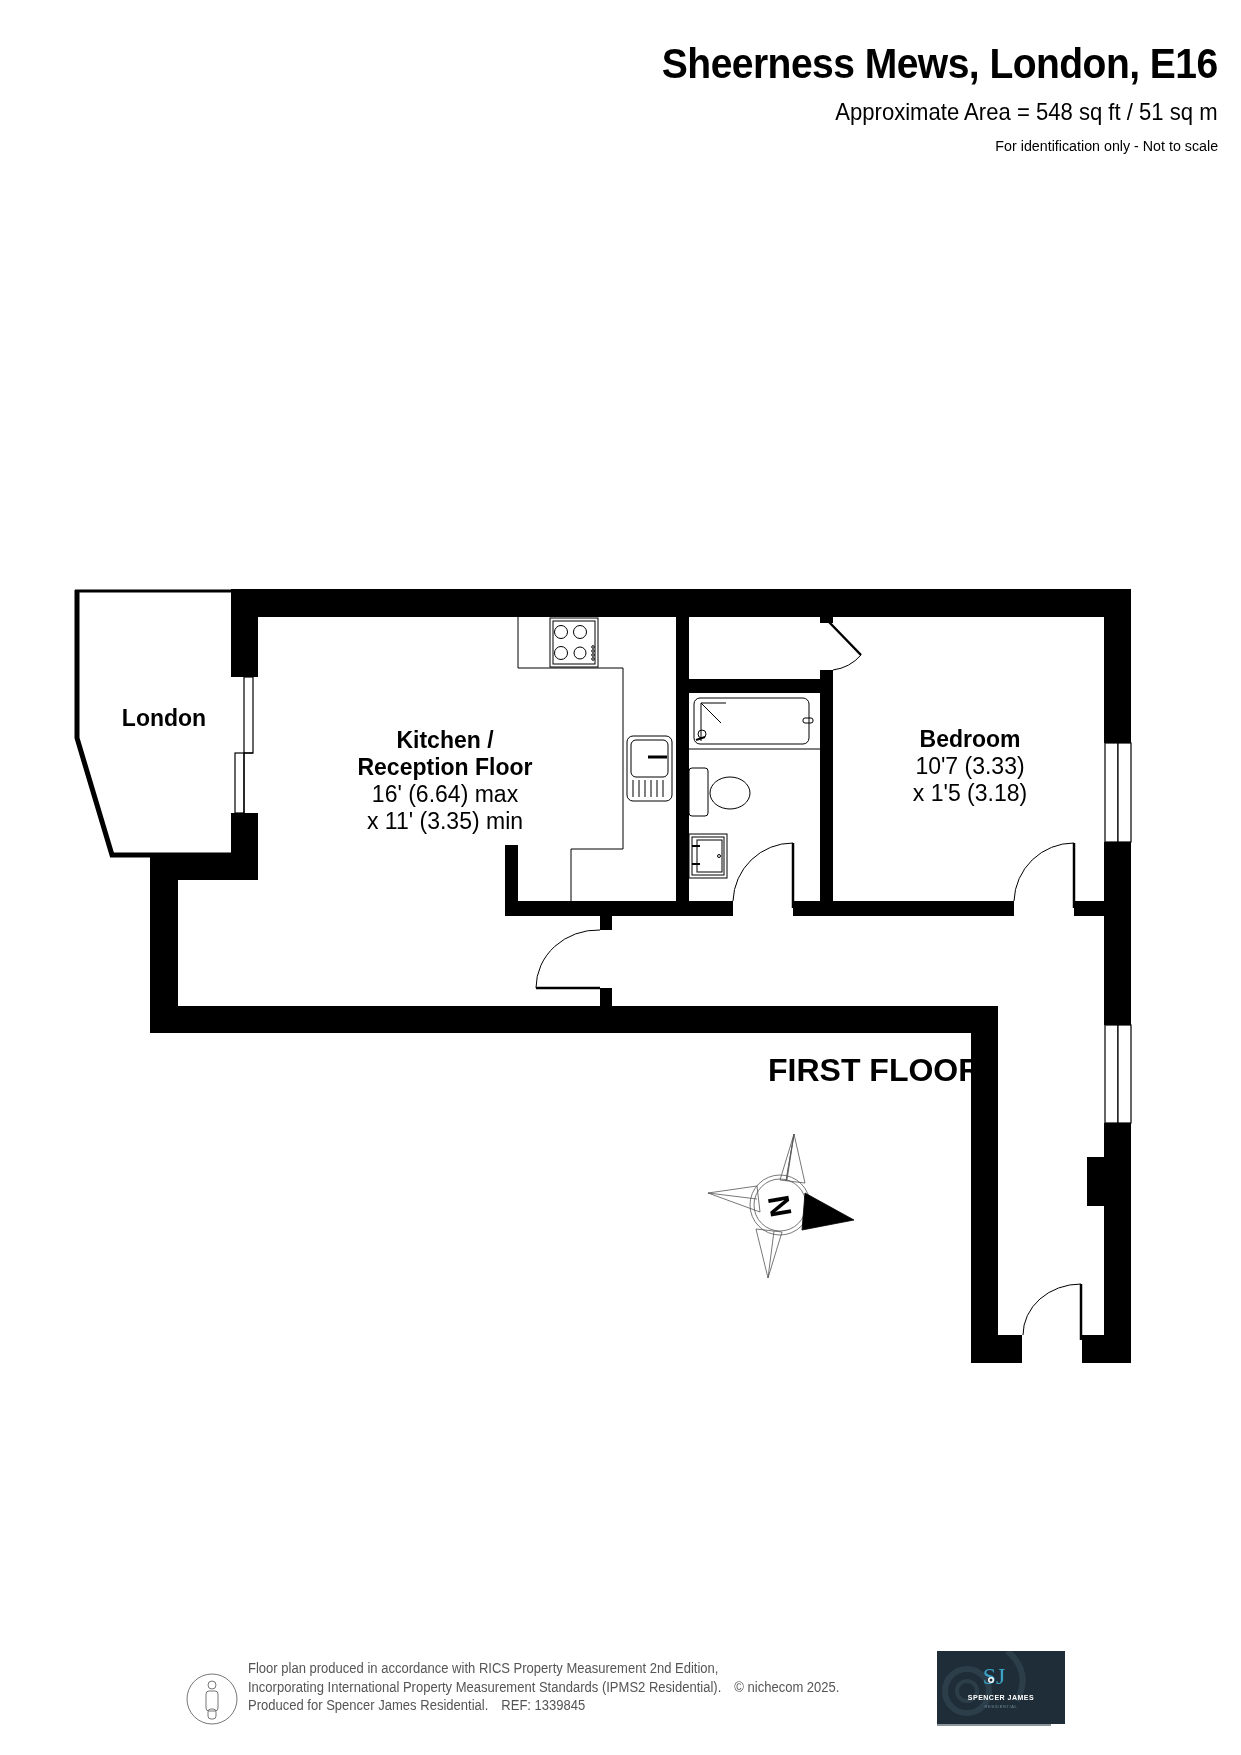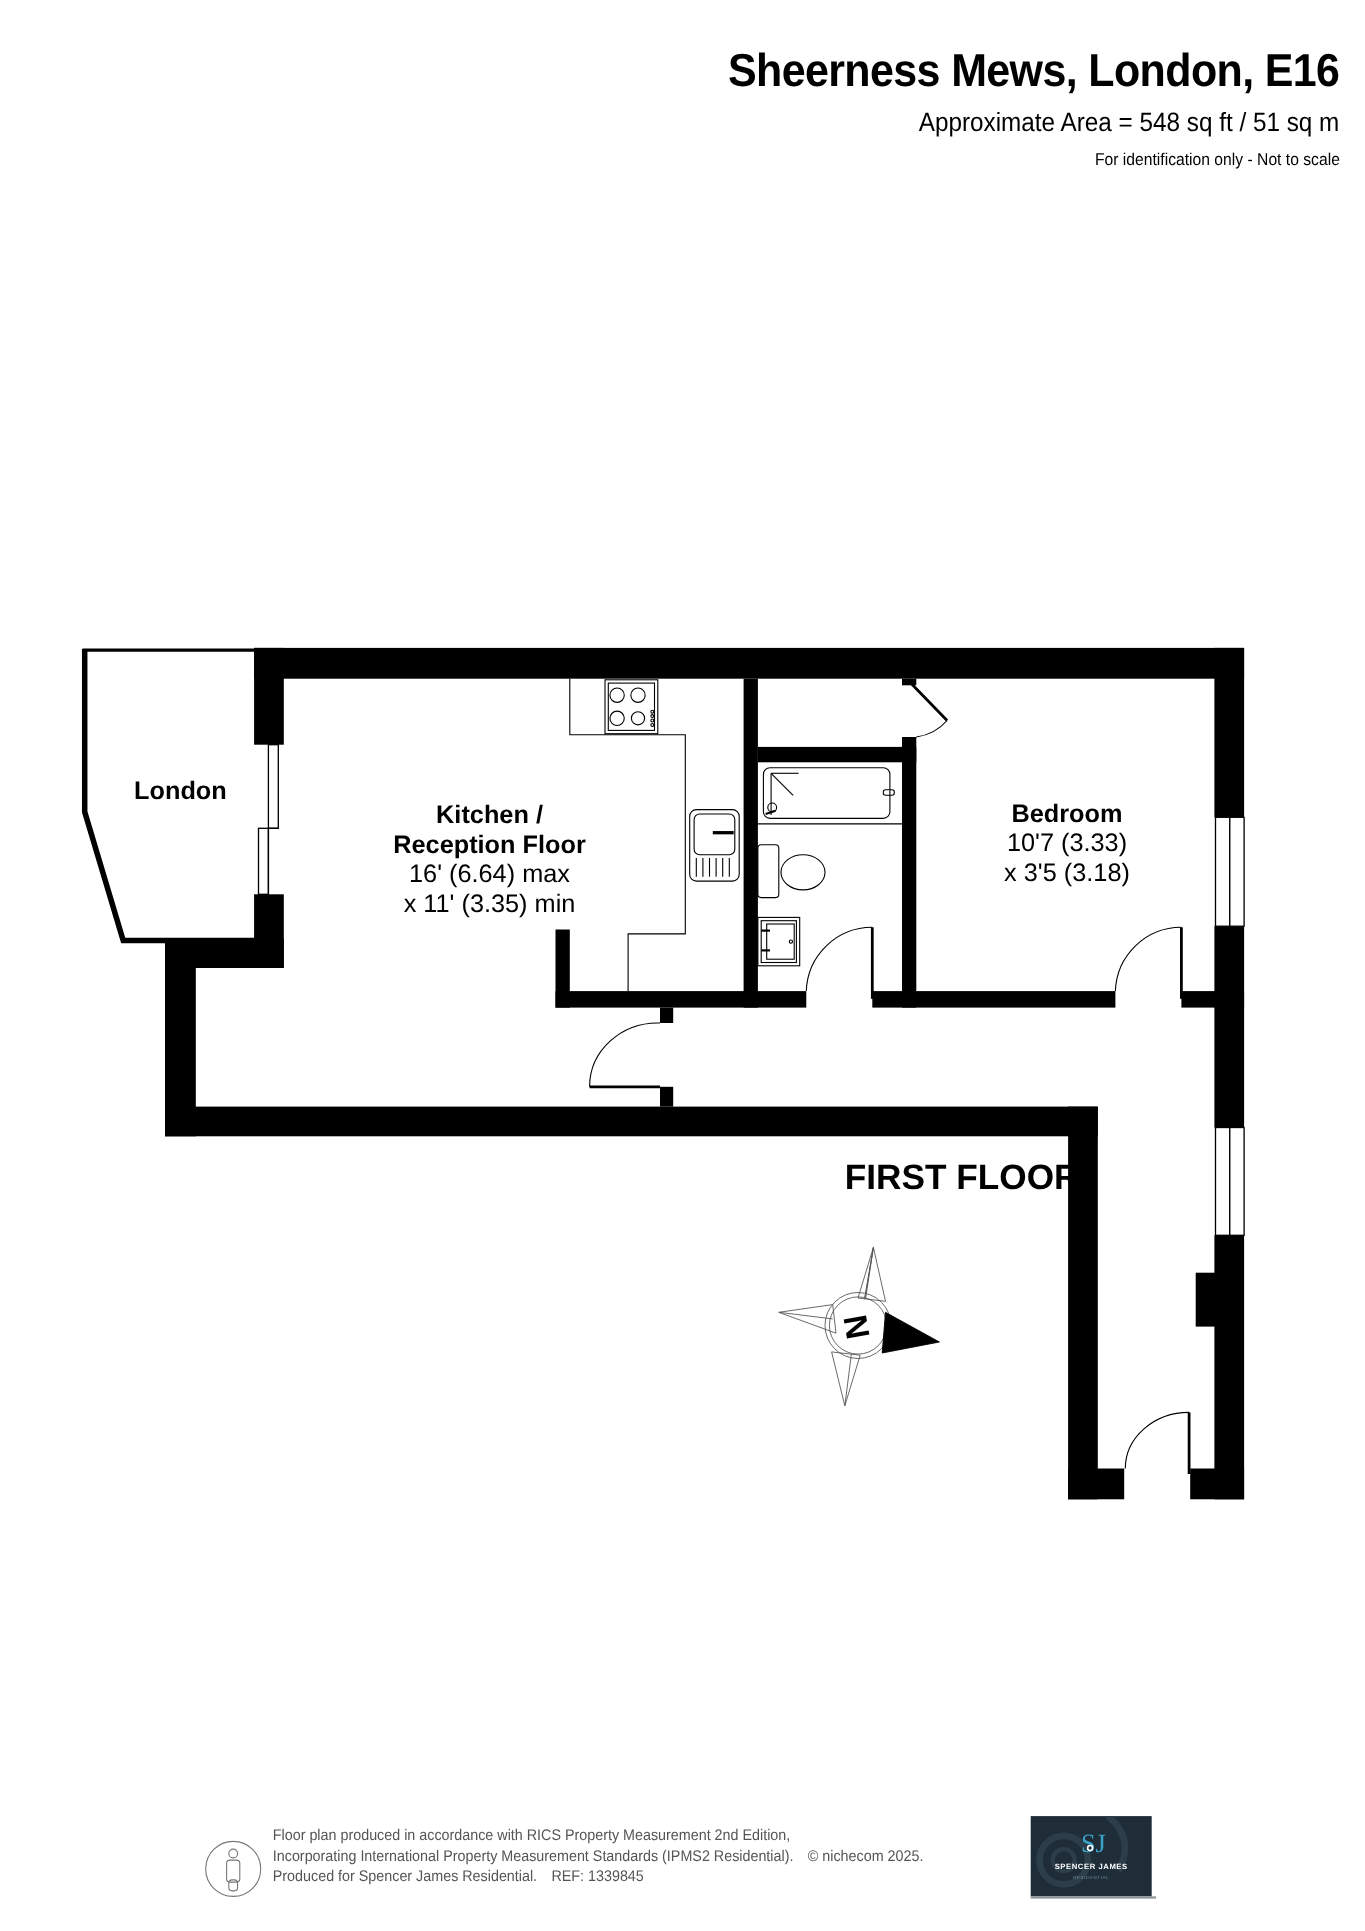--- a/index.html
+++ b/index.html
@@ -10,21 +10,21 @@
   .note { right: 23px; top: 137px; font-size: 15.5px; white-space: nowrap; transform: scaleX(0.92); transform-origin: right top; }
   svg.plan { position: absolute; left: 0; top: 0; }
   .room-label { position: absolute; text-align: center; white-space: nowrap; transform: translateX(-50%); font-size: 23px; line-height: 27px; }
   .room-label .name { font-weight: bold; display: block; }
   .room-label .dim { display: block; }
   .floor-label { left: 768px; top: 1052px; font-size: 32px; font-weight: bold; white-space: nowrap; }
   .footer-icon { left: 186px; top: 1673px; width: 52px; height: 52px; }
   .footer-text { left: 248px; top: 1659px; font-size: 14px; line-height: 18.5px; color: #555; white-space: nowrap; transform: scaleX(0.93); transform-origin: left top; }
   .footer-text .line { display: block; }
   .footer-text .gap { display: inline-block; width: 14px; }
-  .logo { left: 937px; top: 1651px; width: 110px; height: 73px; background: #1f2d38; overflow: hidden; }
+  .logo { left: 937px; top: 1651px; width: 128px; height: 73px; background: #1f2d38; overflow: hidden; }
   .logo svg { position: absolute; left: 0; top: 0; }
   .logo .brand { position: absolute; left: 0; width: 100%; top: 43px; text-align: center; color: #fff; font-size: 7px; letter-spacing: 0.5px; font-weight: bold; }
   .logo .sub { position: absolute; left: 0; width: 100%; top: 53px; text-align: center; color: #6f8f9c; font-size: 4px; letter-spacing: 0.6px; }
   .logo-underline { left: 937px; top: 1724px; width: 114px; height: 2px; background: #8a9499; }
 </style>
 </head>
 <body>
 
 <div class="abs title">Sheerness Mews, London, E16</div>
 <div class="abs area">Approximate Area = 548 sq ft / 51 sq m</div>
@@ -188,21 +188,21 @@
 <div class="room-label" style="left:445px; top:727px;">
   <span class="name">Kitchen /</span>
   <span class="name">Reception Floor</span>
   <span class="dim">16' (6.64) max</span>
   <span class="dim">x 11' (3.35) min</span>
 </div>
 
 <div class="room-label" style="left:970px; top:707px;margin-top:19px;">
   <span class="name">Bedroom</span>
   <span class="dim">10'7 (3.33)</span>
-  <span class="dim">x 3'5 (3.18)</span>
+  <span class="dim">x 1'5 (3.18)</span>
 </div>
 
 <div class="abs floor-label">FIRST FLOOR</div>
 
 <svg class="abs footer-icon" viewBox="0 0 52 52" xmlns="http://www.w3.org/2000/svg">
   <circle cx="26" cy="26" r="25" fill="none" stroke="#777" stroke-width="1"></circle>
   <circle cx="26" cy="12" r="4" fill="none" stroke="#777" stroke-width="1"></circle>
   <rect x="20" y="18" width="12" height="20" rx="3" fill="none" stroke="#777" stroke-width="1"></rect>
   <rect x="22" y="36" width="8" height="10" rx="3" fill="none" stroke="#777" stroke-width="1"></rect>
 </svg>

